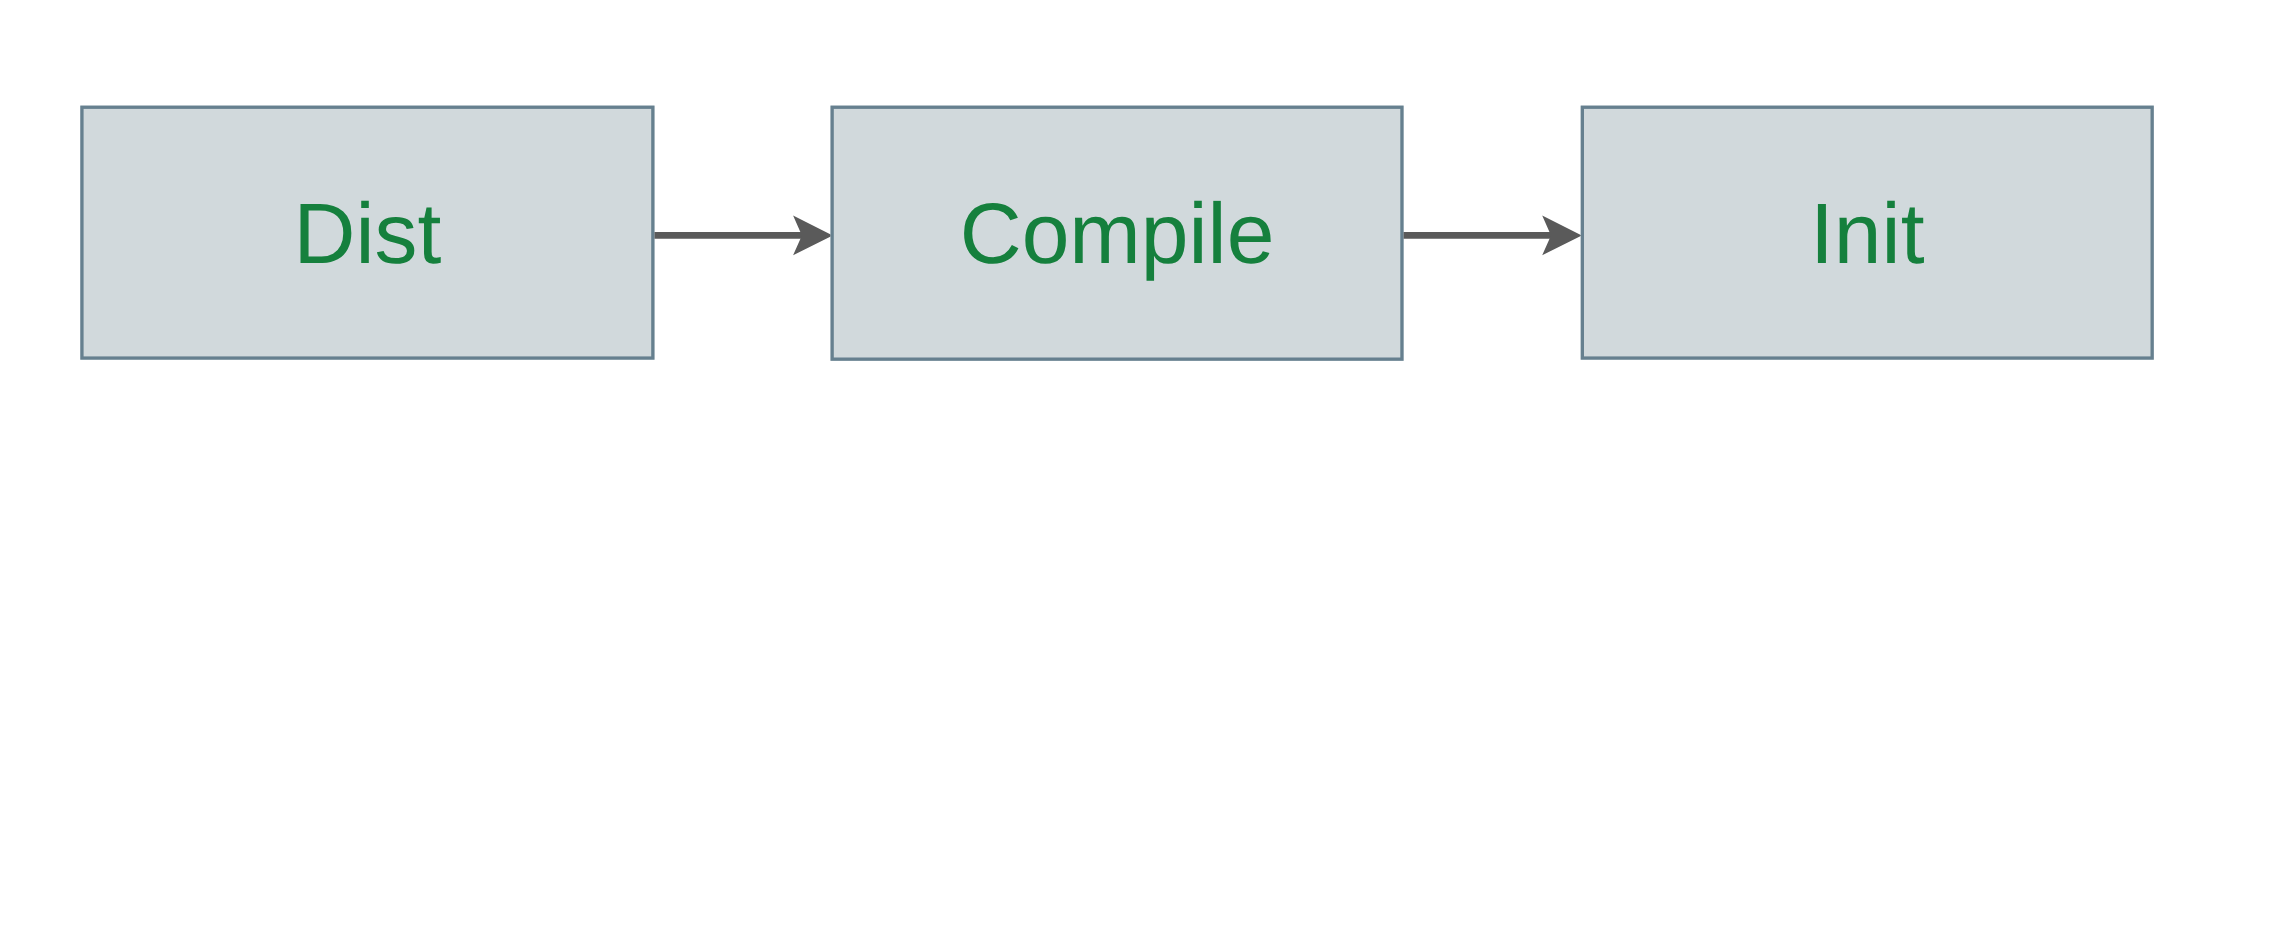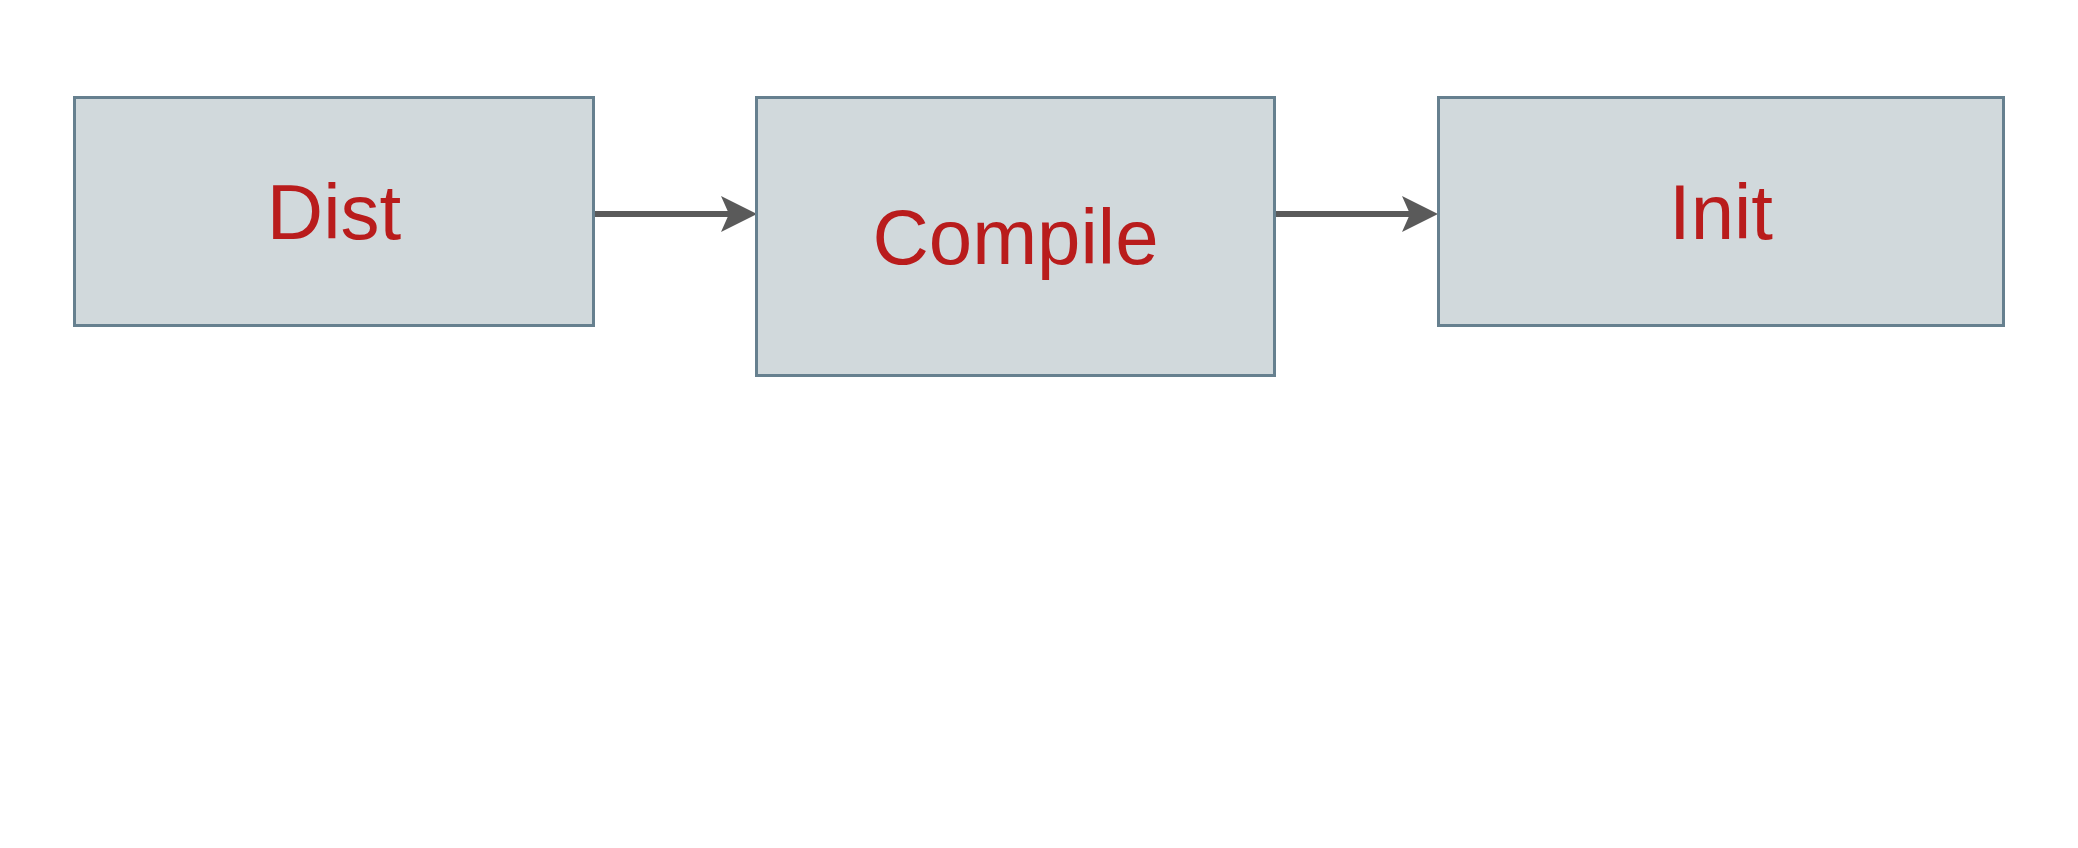--- a/index.html
+++ b/index.html
@@ -24,36 +24,36 @@
     border: 3px solid #66808f;
     display: flex;
     align-items: center;
     justify-content: center;
   }
   .node-label {
     font-family: "Liberation Sans", sans-serif;
     font-size: 78px;
     font-weight: 400;
     line-height: 1;
-    color: #b91c1c;
+    color: #15803d;
     letter-spacing: 0px;
     white-space: nowrap;
     user-select: none;
   }
   .edge {
     position: absolute;
     overflow: visible;
   }
   .edge svg {
     display: block;
     overflow: visible;
   }
   #node-dist   { left: 73px;   top: 96px;  width: 522px; height: 231px; }
-  #node-compile{ left: 755px;  top: 96px;  width: 521px; height: 281px; }
-  #node-init   { left: 1437px; top: 96px;  width: 568px; height: 231px; }
+  #node-compile{ left: 755px;  top: 96px;  width: 521px; height: 232px; }
+  #node-init   { left: 1437px; top: 96px;  width: 521px; height: 231px; }
   #node-clean  { left: 755px;  top: 511px; width: 521px; height: 233px; }
   #edge-dist-compile { left: 595px;  top: 183px; width: 162px; height: 62px; }
   #edge-compile-init { left: 1276px; top: 183px; width: 162px; height: 62px; }
 </style>
 </head>
 <body>
 
 <div id="canvas">
 
   <div class="node" id="node-dist">

